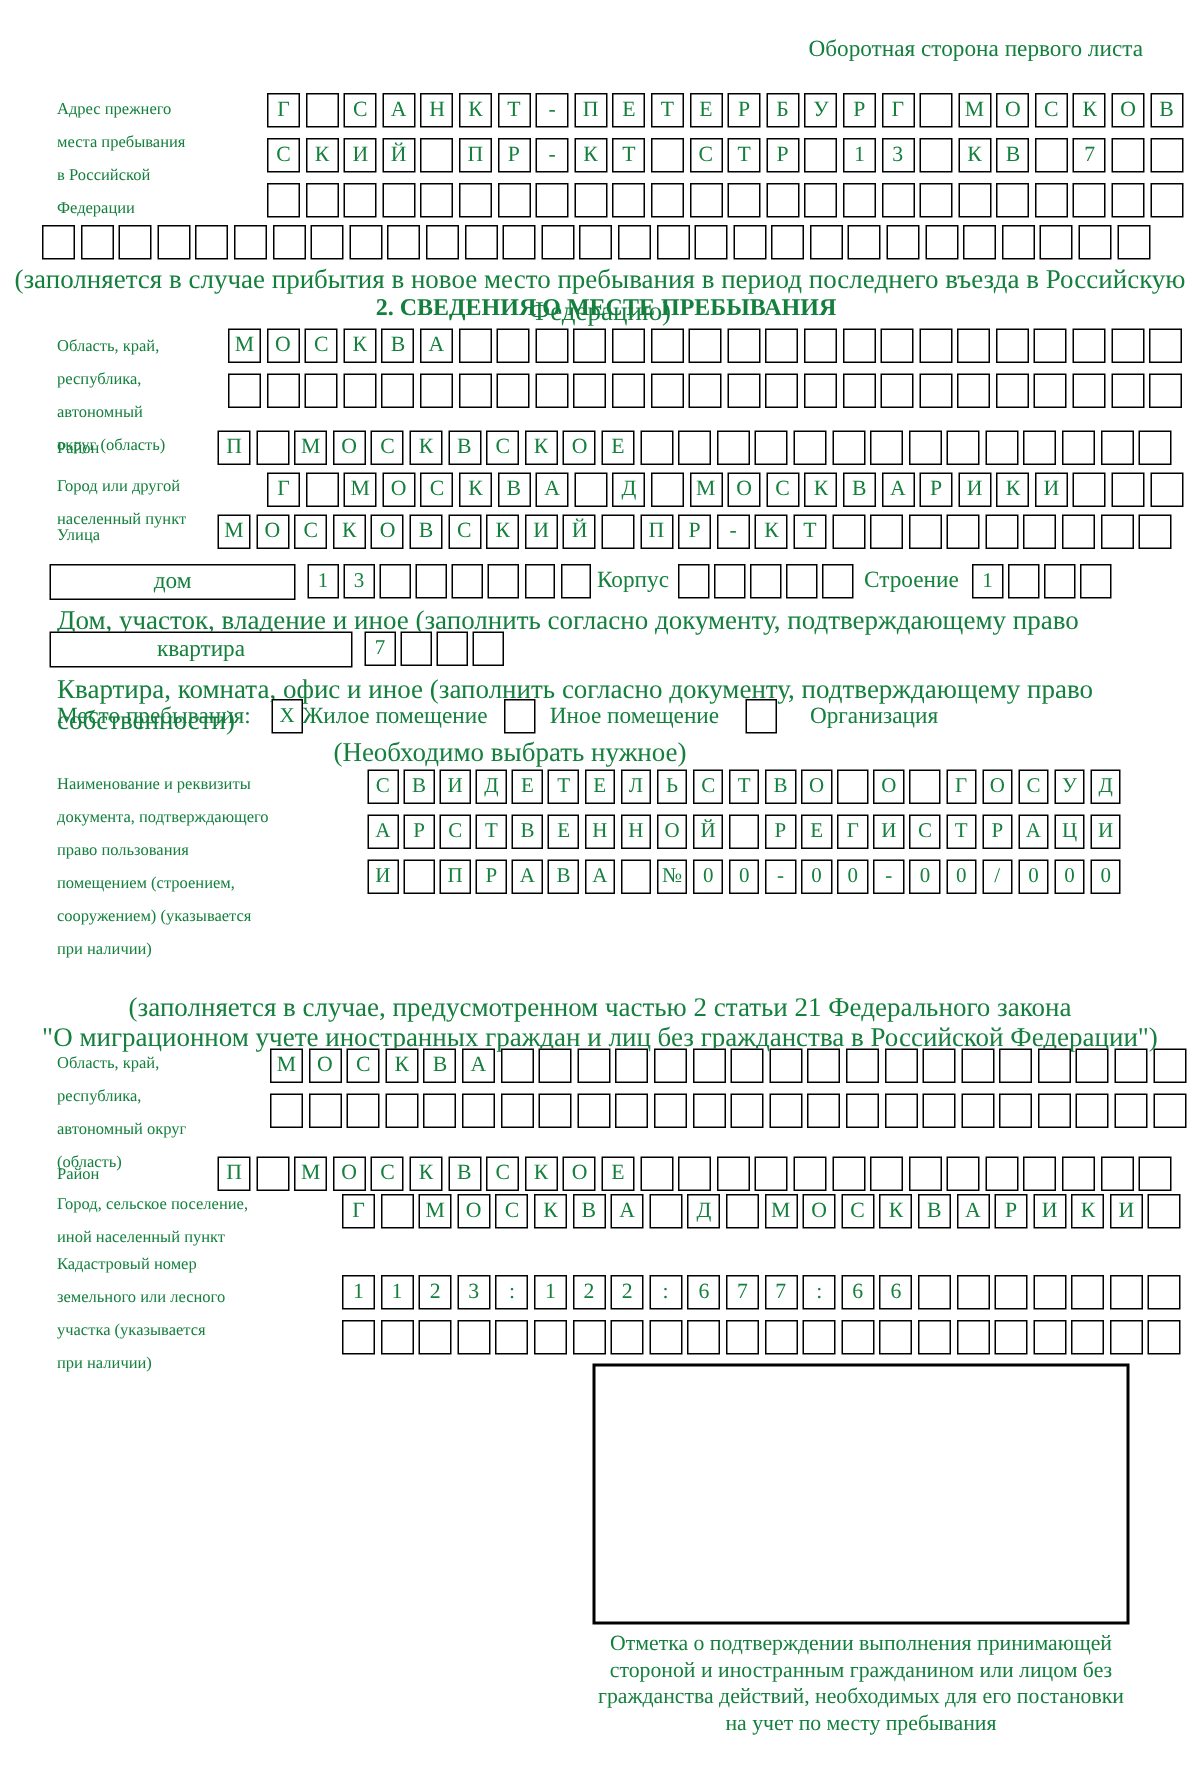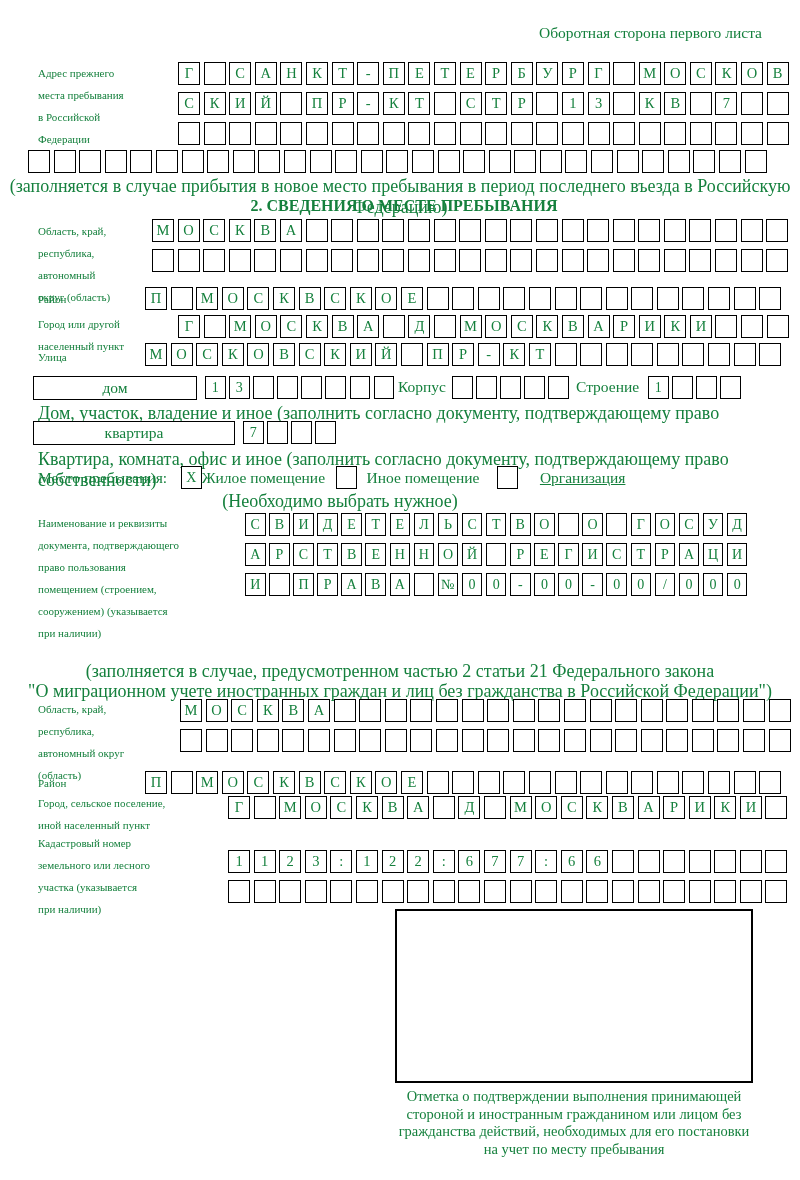--- a/index.html
+++ b/index.html
@@ -334,21 +334,21 @@
     </div>
   <div class="abs cap" style="left:38px;top:449px;">Квартира, комната, офис и иное (заполнить согласно документу, подтверждающему право собственности)</div>
 
   <div class="abs" style="left:38px;top:466px;display:flex;align-items:center;">
     <span class="inline-label">Место пребывания:</span>
     <span class="cbox s" style="margin-left:14px;">X</span>
     <span class="inline-label" style="">Жилое помещение</span>
     <span class="cbox s" style="margin-left:11px;"></span>
     <span class="inline-label" style="margin-left:10px;">Иное помещение</span>
     <span class="cbox s" style="margin-left:18px;"></span>
-    <span class="inline-label" style="margin-left:22px;text-decoration:underline;">Организация</span>
+    <span class="inline-label" style="margin-left:22px;">Организация</span>
   </div>
   <div class="abs cap" style="left:140px;top:491px;width:400px;text-align:center;">(Необходимо выбрать нужное)</div>
 
   <div class="abs flabel" style="left:38px;top:512px;width:215px;">Наименование и реквизиты
 документа, подтверждающего
 право пользования
 помещением (строением,
 сооружением) (указывается
 при наличии)</div>
   <div class="abs boxrow small" style="left:245px;top:513px;">

